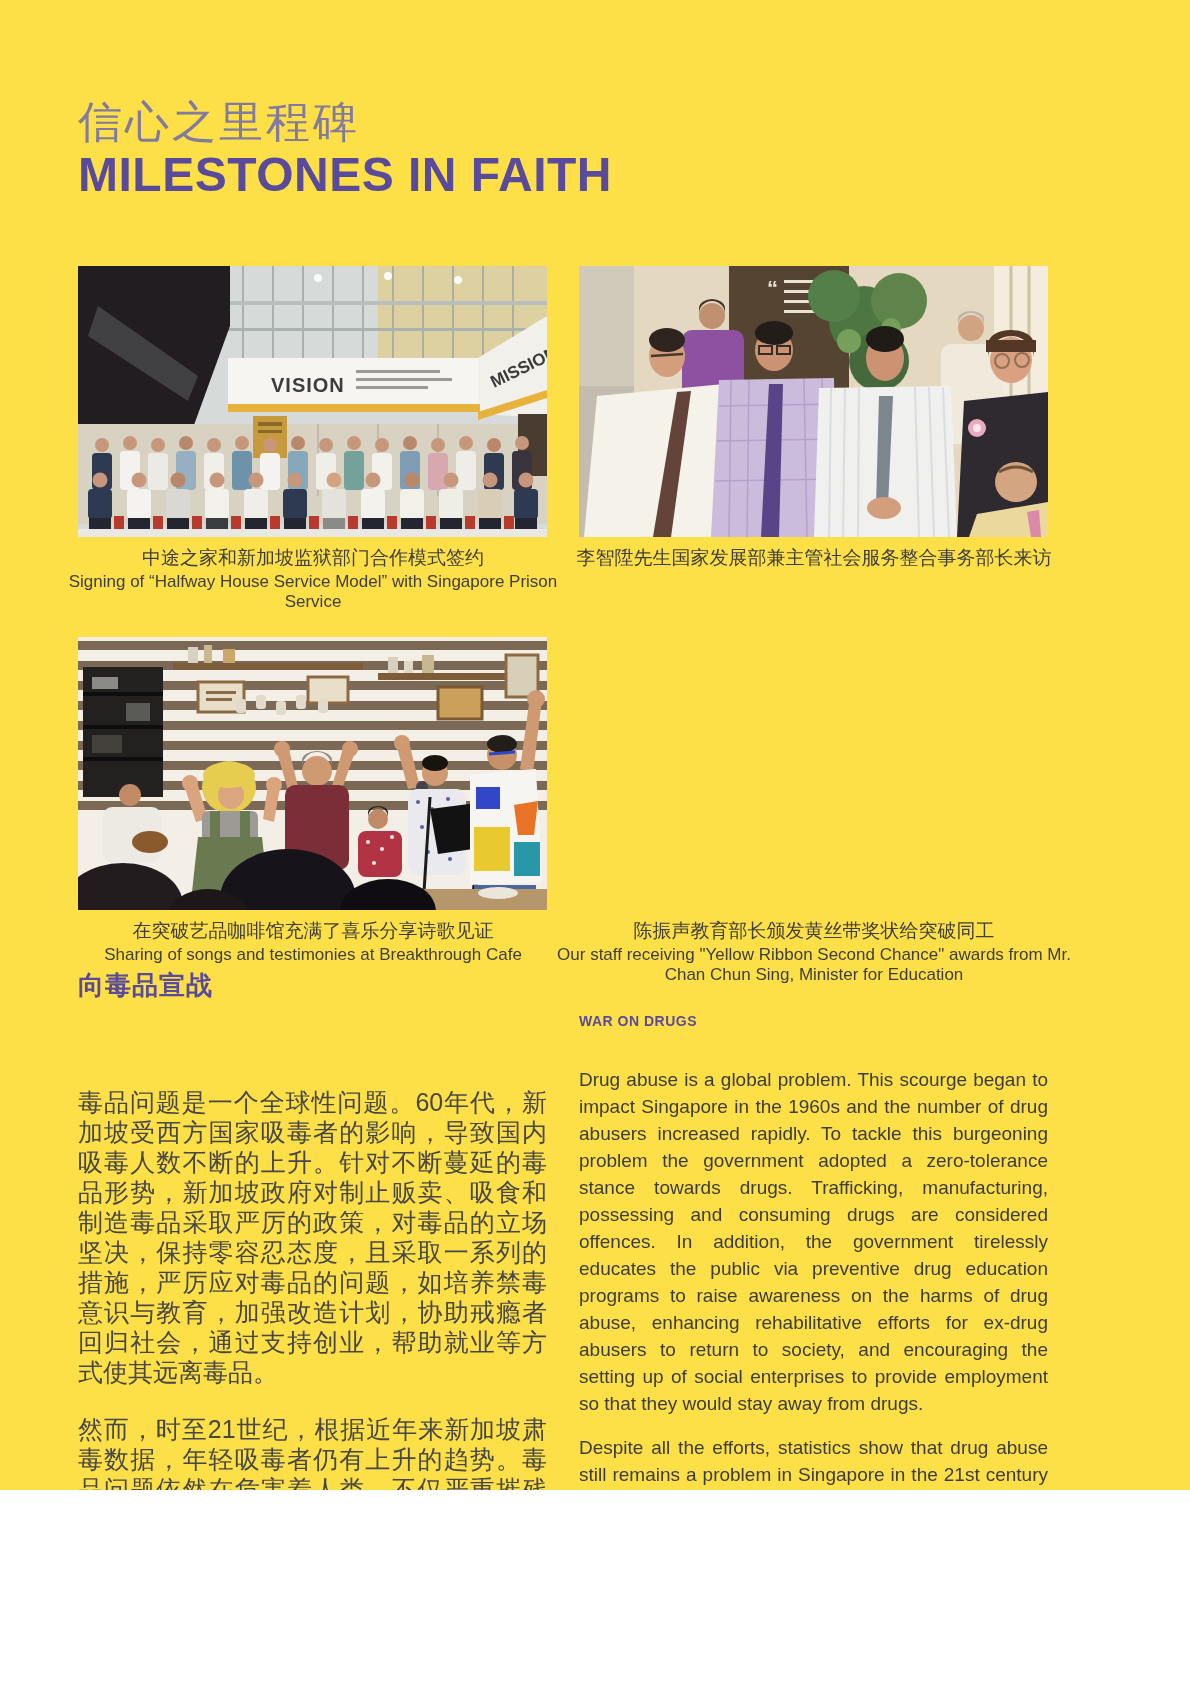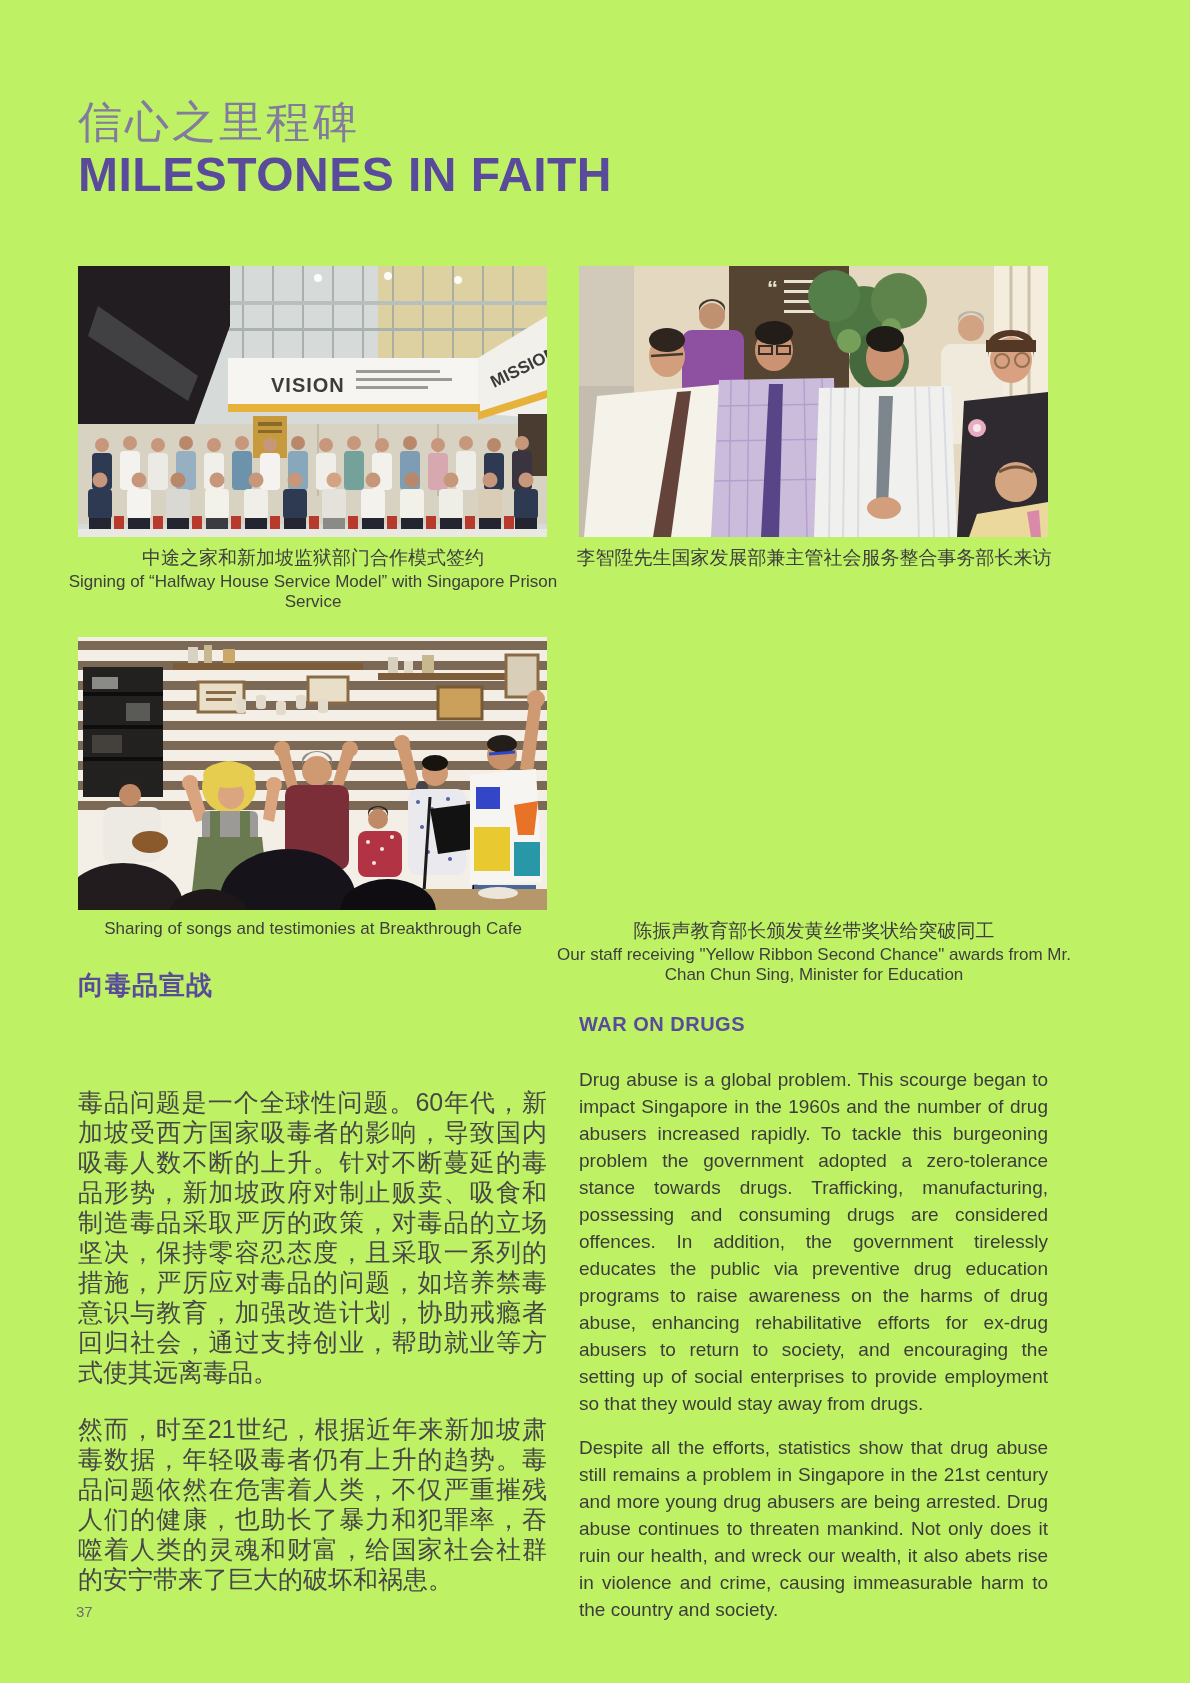--- a/index.html
+++ b/index.html
@@ -1,38 +1,38 @@
 <!DOCTYPE html>
 <html><head>
 <meta charset="utf-8">
 <style>
   html,body { margin:0; padding:0; background:#ffffff; }
   .page {
-    position:relative; width:1190px; height:1683px; background:#bef264;
+    position:relative; width:1190px; height:1490px; background:#fde047;
     font-family:"Liberation Sans", sans-serif; overflow:hidden;
   }
   
   .title-block { position:absolute; left:78px; top:96px; }
   .title-zh { font-size:44px; line-height:52px; color:#837aa0; letter-spacing:3px; font-weight:400; }
   .title-en { font-size:48px; line-height:54px; color:#5a4a9b; font-weight:bold; letter-spacing:0.5px; margin-top:0; }
 
   
   .photo-row { position:absolute; left:78px; display:flex; gap:32px; }
   .row-1 { top:266px; }
   .row-2 { top:637px; }
   .cell { width:469px; position:relative; }
   .photo { display:block; width:469px; background:#dddddd; }
   .caption { width:520px; margin-left:-25px; margin-top:9px; text-align:center; }
   .cap-zh { font-size:19px; line-height:24px; color:#3e3e3e; }
   .cap-en { font-size:17px; line-height:20px; color:#3e3e3e; margin-top:2px; }
   .spacer-photo { height:282px; }
 
   
   .heading-zh { position:absolute; left:78px; top:968px; font-size:26px; font-weight:bold; color:#5a4a9b; letter-spacing:1px; }
-  .heading-en { position:absolute; left:579px; top:1013px; font-size:20px; font-weight:bold; color:#5a4a9b; letter-spacing:0.5px; }
+  .heading-en { position:absolute; left:579px; top:1013px; font-size:14px; font-weight:bold; color:#5a4a9b; letter-spacing:0.5px; }
 
   
   .body-zh { position:absolute; left:78px; top:1063px; width:469px;
              font-size:25px; line-height:30px; color:#474747; text-align:justify; text-justify:inter-character;margin-top:24px; }
   .body-zh p { margin:0 0 27px 0; }
   .body-en { position:absolute; left:579px; top:1066px; width:469px;
              font-size:19px; line-height:27px; color:#3c3c3c; text-align:justify; }
   .body-en p { margin:0 0 17px 0; }
 
   .page-number { position:absolute; left:76px; top:1603px; font-size:15px; color:#6f6f6f; }
@@ -503,20 +503,21 @@
         <rect x="330" y="252" width="139" height="21" fill="#b6976b"></rect>
         <ellipse cx="420" cy="256" rx="20" ry="6" fill="#ece6da"></ellipse>
         <g>
           <ellipse cx="210" cy="262" rx="68" ry="50" fill="#17131a"></ellipse>
           <ellipse cx="45" cy="268" rx="60" ry="42" fill="#231c1e"></ellipse>
           <ellipse cx="310" cy="274" rx="48" ry="32" fill="#0f0d12"></ellipse>
           <ellipse cx="130" cy="280" rx="40" ry="28" fill="#1d1719"></ellipse>
         </g>
       </svg>
       <div class="caption">
+        <div class="cap-zh">在突破艺品咖啡馆充满了喜乐分享诗歌见证</div>
         <div class="cap-en">Sharing of songs and testimonies at Breakthrough Cafe</div>
       </div>
     </div>
 
     <div class="cell">
       <div class="spacer-photo"></div>
       <div class="caption" style="margin-top:0">
         <div class="cap-zh">陈振声教育部长颁发黄丝带奖状给突破同工</div>
         <div class="cap-en">Our staff receiving "Yellow Ribbon Second Chance" awards from Mr. Chan Chun Sing, Minister for Education</div>
       </div>

